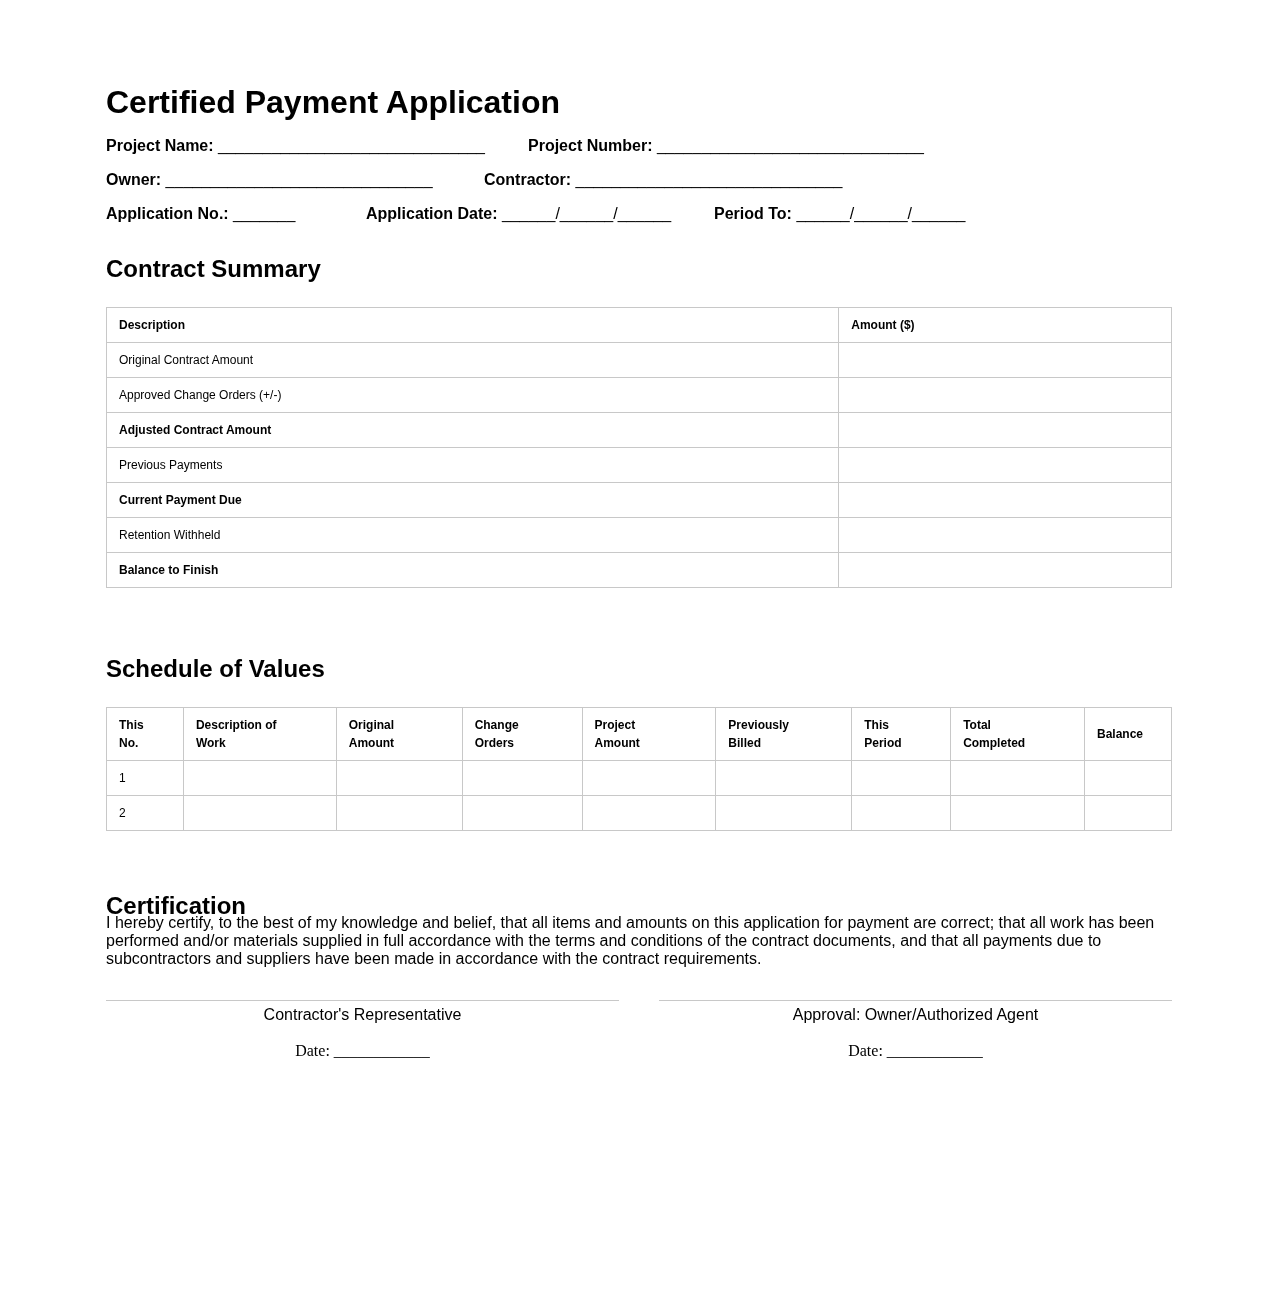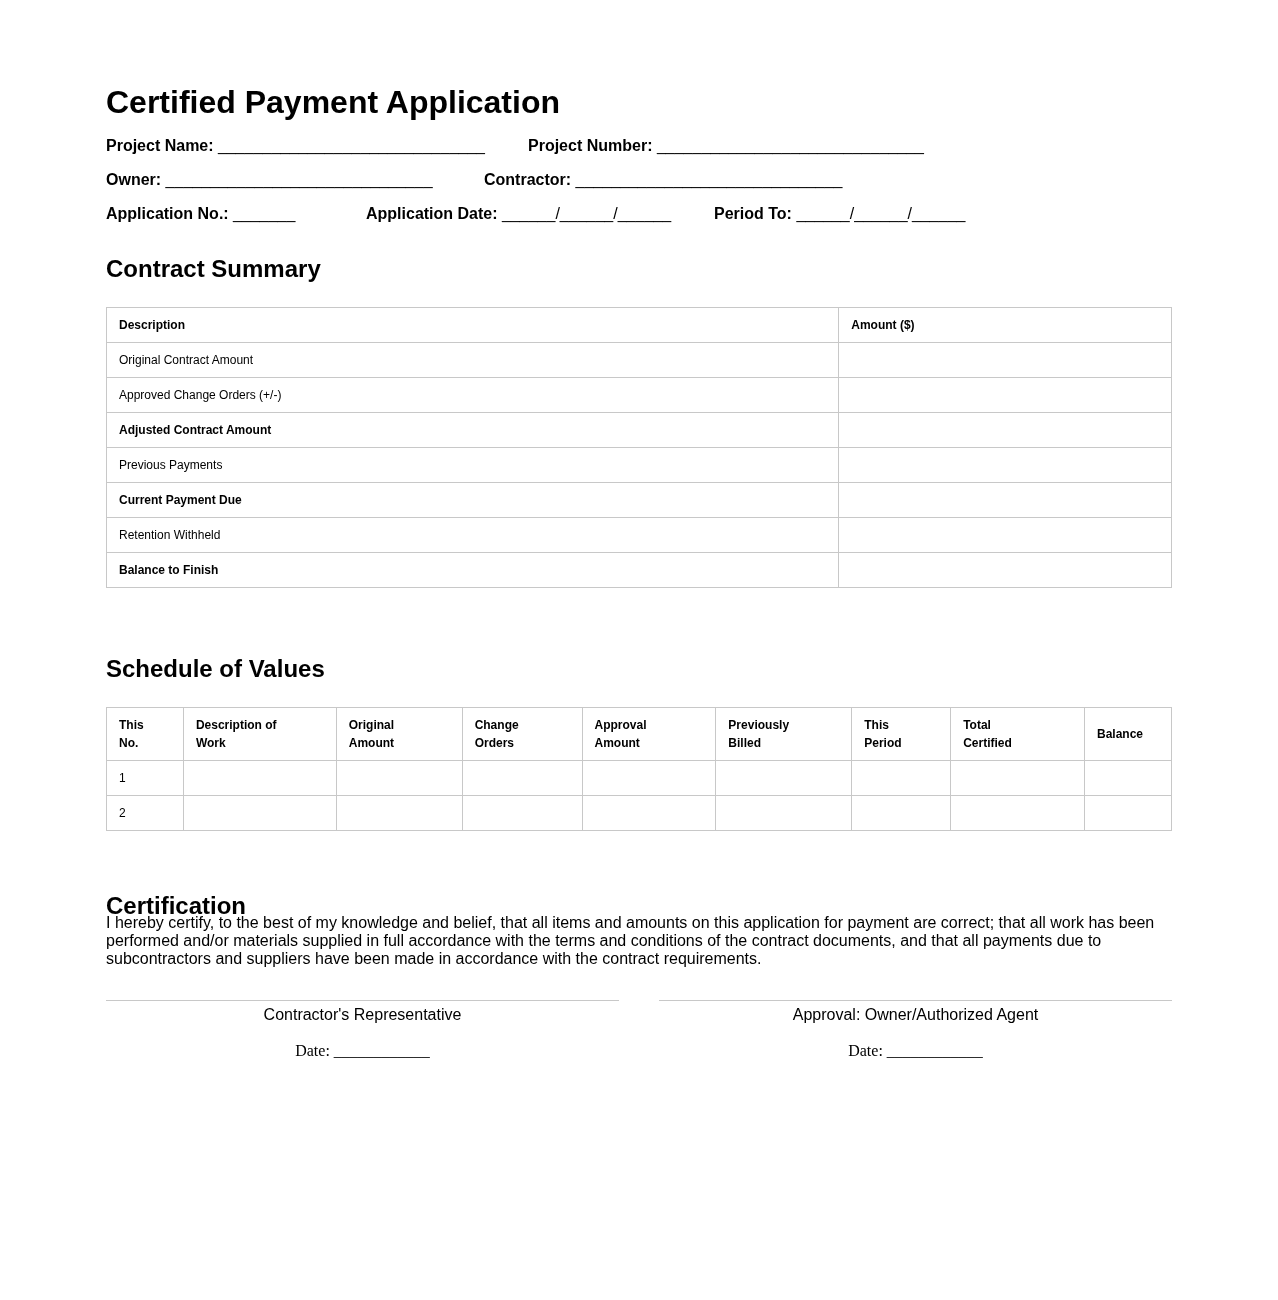--- a/index.html
+++ b/index.html
@@ -176,24 +176,24 @@
       <col style="width:99px;">
       <col style="width:134px;">
       <col style="width:87px;">
     </colgroup>
     <thead>
       <tr>
         <th><span>This</span><br><span>No.</span></th>
         <th><span>Description of</span><br><span>Work</span></th>
         <th><span>Original</span><br><span>Amount</span></th>
         <th><span>Change</span><br><span>Orders</span></th>
-        <th><span>Approval</span><br><span>Amount</span></th>
+        <th><span>Project</span><br><span>Amount</span></th>
         <th><span>Previously</span><br><span>Billed</span></th>
         <th><span>This</span><br><span>Period</span></th>
-        <th><span>Total</span><br><span>Certified</span></th>
+        <th><span>Total</span><br><span>Completed</span></th>
         <th>Balance</th>
       </tr>
     </thead>
     <tbody>
       <tr>
         <td>1</td>
         <td></td>
         <td></td>
         <td></td>
         <td></td>

